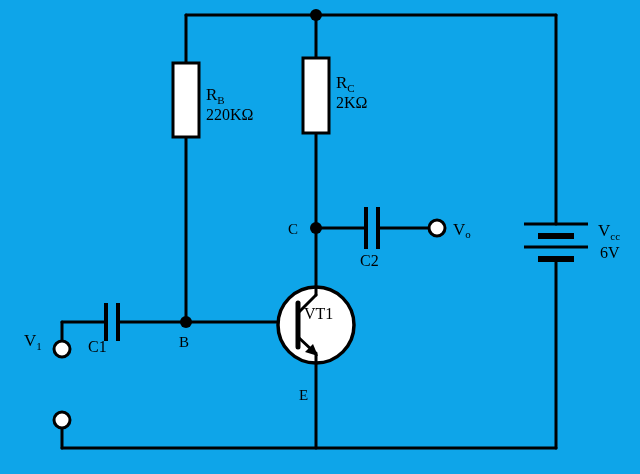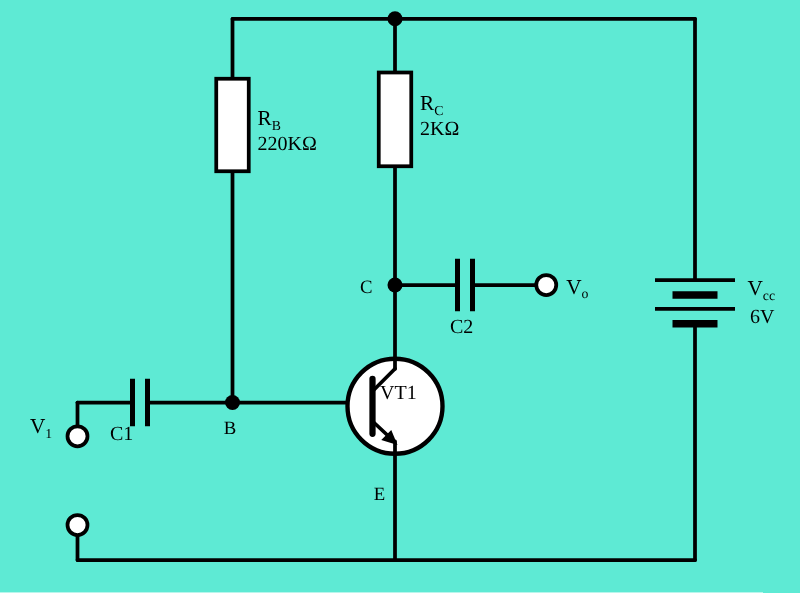--- a/index.html
+++ b/index.html
@@ -4,21 +4,21 @@
 <style>
   html, body {
     margin: 0;
     padding: 0;
     background: #ffffff;
   }
   .canvas {
     position: relative;
     width: 640px;
     height: 474px;
-    background: #5eead4;
+    background: #0ea5e9;
     font-family: "Liberation Serif", serif;
     overflow: hidden;
   }
   svg text {
     font-family: "Liberation Serif", serif;
     fill: #000000;
   }
   .lbl     { font-size: 17px; }
   .sub     { font-size: 11px; }
   .val     { font-size: 16px; }

